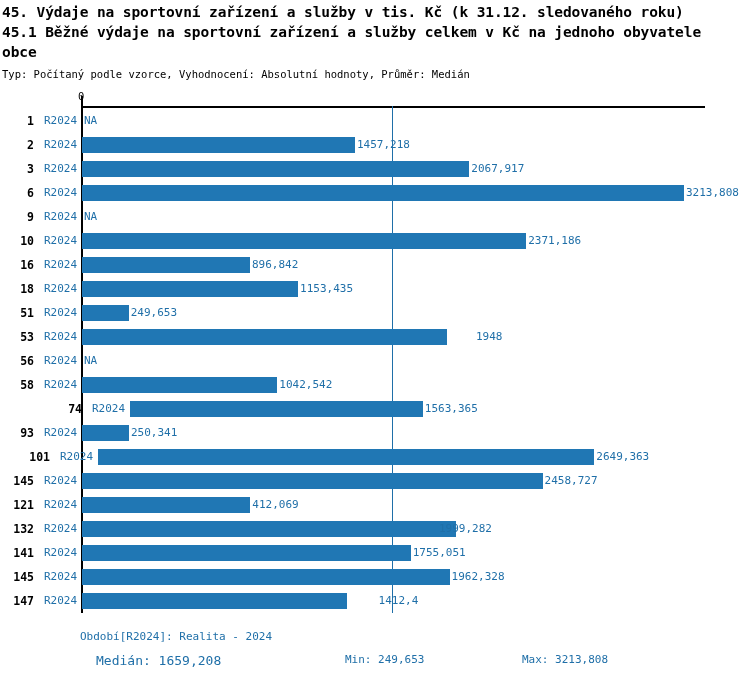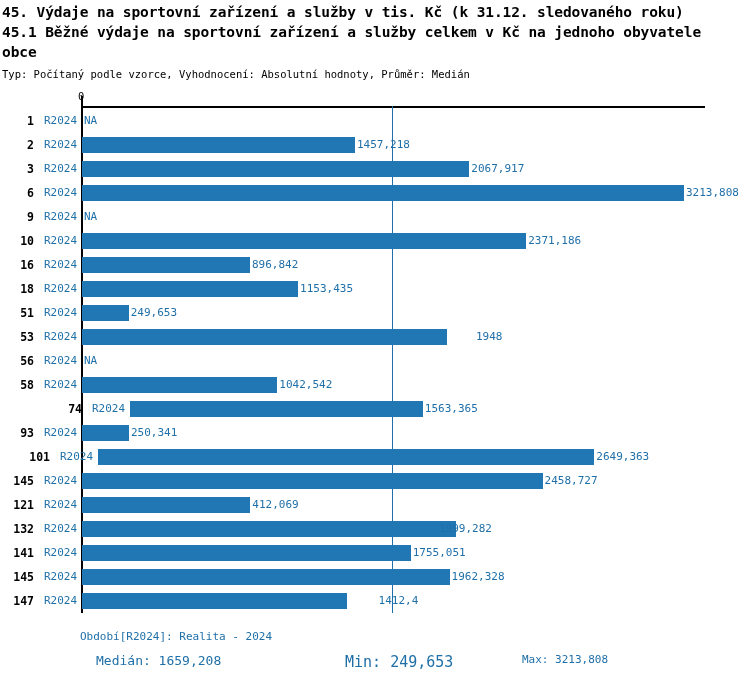--- a/index.html
+++ b/index.html
@@ -144,21 +144,21 @@
     position: absolute;
     left: 0;
     font-size: 13px;
     color: #1f6fa8;
     white-space: nowrap;
     margin-left: 16px;
   }
   .footer-min {
     position: absolute;
     left: 221px;
-    font-size: 15px;
+    font-size: 11px;
     color: #1f6fa8;
     white-space: nowrap;
     padding-left: 44px;
   }
   .footer-max {
     position: absolute;
     left: 442px;
     font-size: 11px;
     color: #1f6fa8;
     white-space: nowrap;

